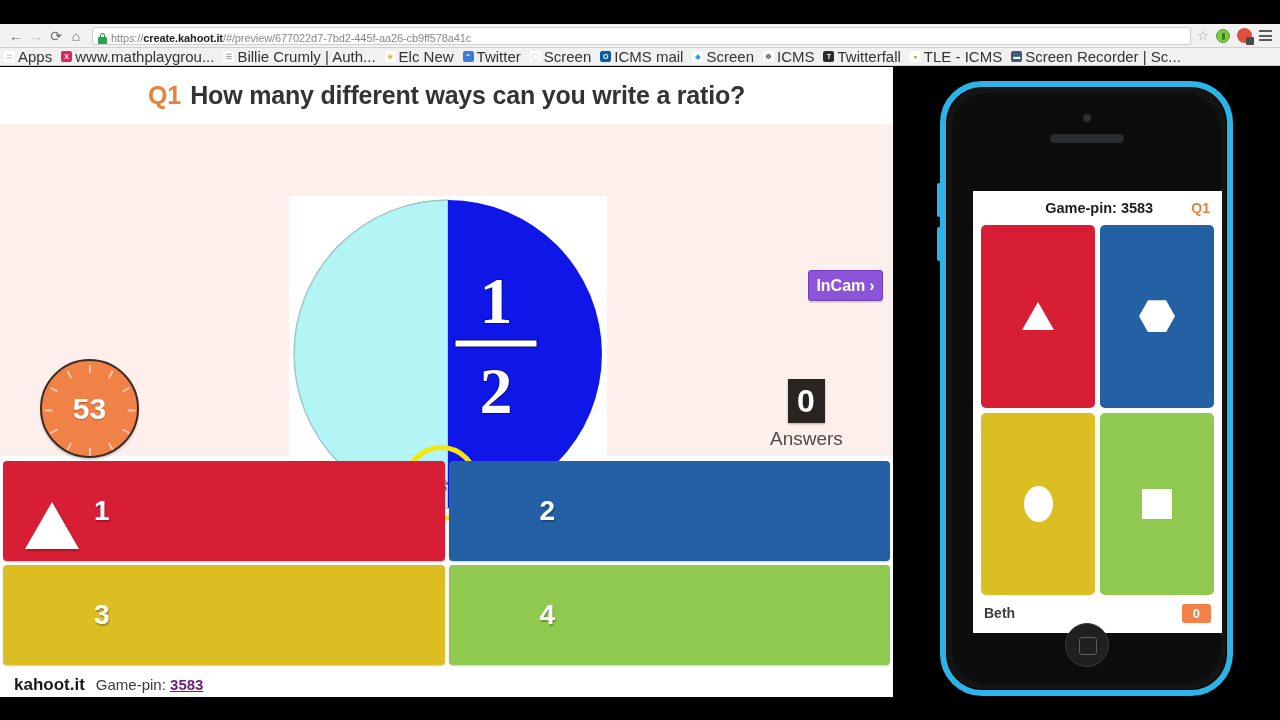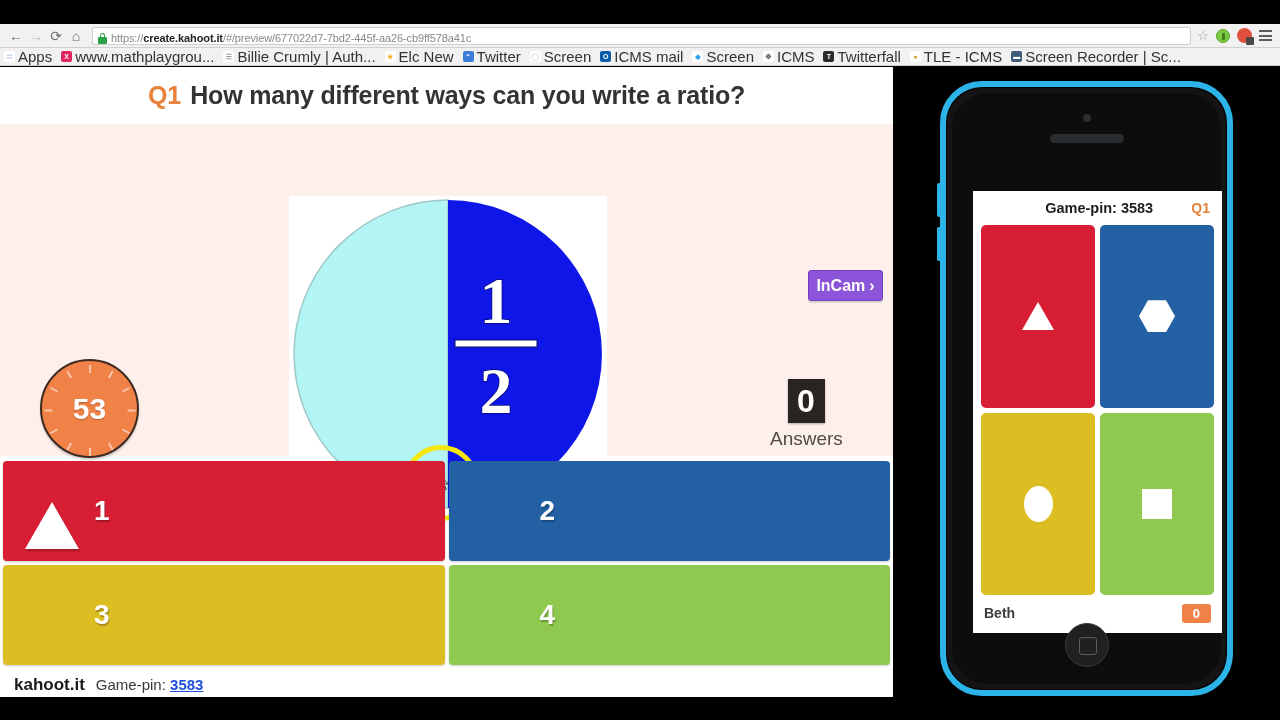--- a/index.html
+++ b/index.html
@@ -112,21 +112,21 @@
   .sh-hex { width:52px; height:46px; background:#fff; clip-path:polygon(25% 0,75% 0,100% 50%,75% 100%,25% 100%,0 50%); margin-top:3px; }
   .sh-cir { width:44px; height:54px; background:#fff; border-radius:50%; margin-left:4px; }
   .sh-sq  { width:44px; height:44px; background:#fff; margin-left:4px; margin-top:4px; transform:rotate(-2deg); }
 
   .footerbar {
     position:absolute; left:0; top:605px; width:893px; height:25px; background:#fff;
     display:flex; align-items:center; padding-left:14px; gap:11px;
   }
   .kahootit { font-size:17px; font-weight:700; color:#1a1a1a; }
   .gamepin-txt { font-size:15px; color:#3a3a3a; }
-  .gamepin-txt b { color:#1d4ed8;text-decoration:underline; }
+  .gamepin-txt b { color:#701a75;text-decoration:underline; }
 
   
   .phone-area { position:absolute; left:893px; top:67px; width:387px; height:630px; background:#000; }
   .phone {
     position:absolute; left:47px; top:14px; width:293px; height:615px;
     background:#141414; border:6px solid #2cb3e8; border-radius:42px;
     box-shadow:inset 0 0 0 1px #000;
   }
   .phone-inner { position:absolute; inset:6px; background:#0d0d0d; border-radius:36px; }
   .cam { position:absolute; left:50%; top:21px; margin-left:-4px; width:8px; height:8px; border-radius:50%; background:#2b2f33; }

